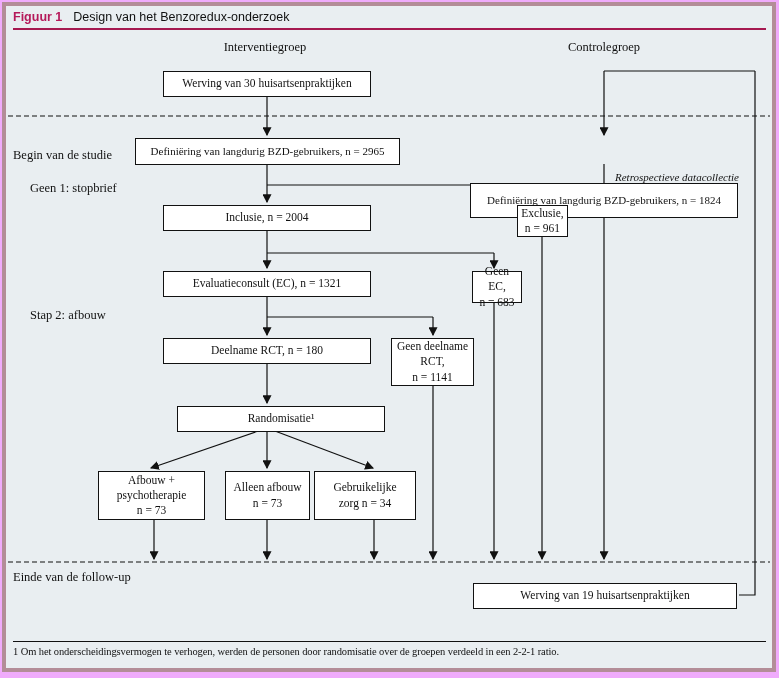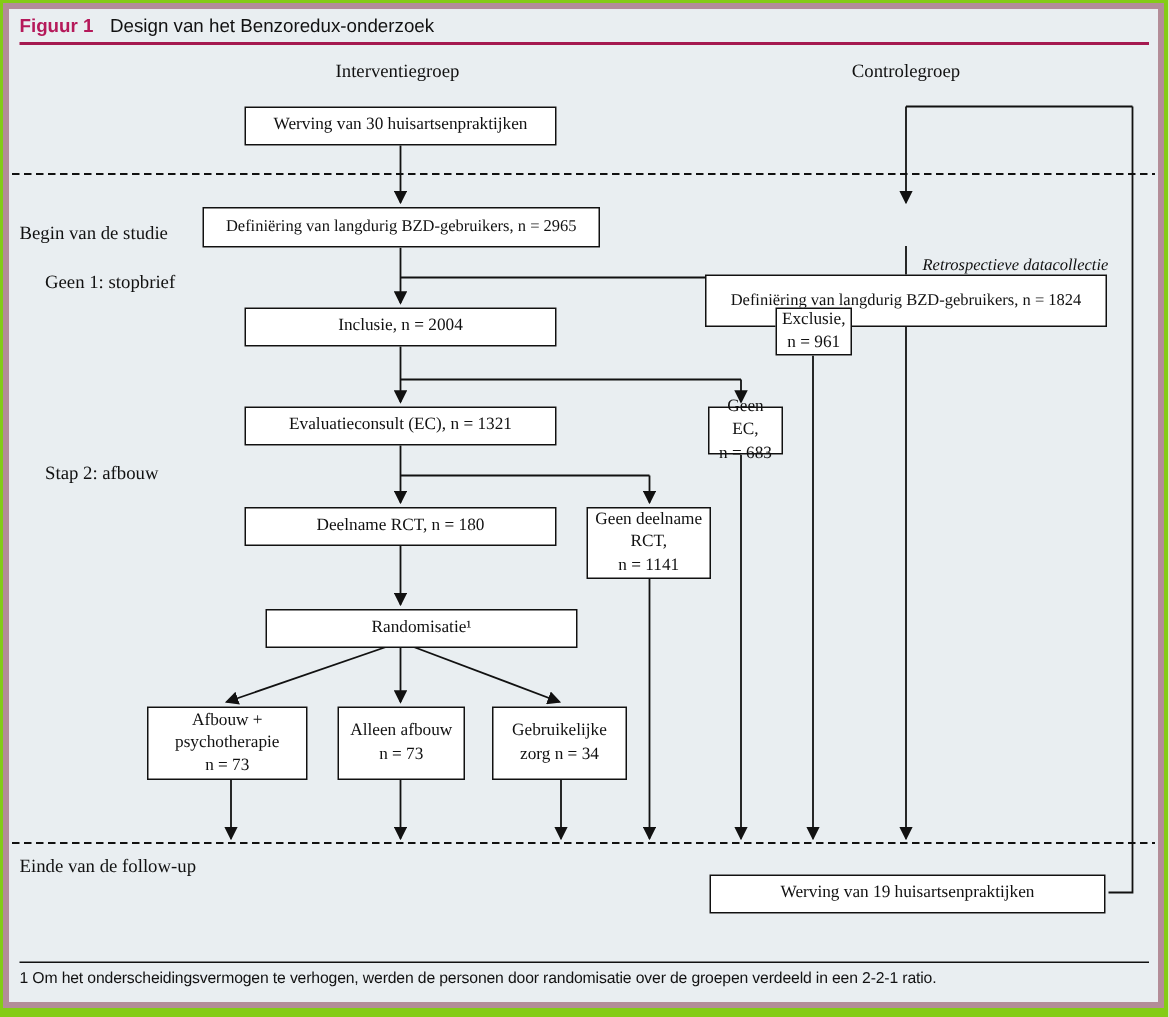--- a/index.html
+++ b/index.html
@@ -1,20 +1,20 @@
 <!DOCTYPE html>
 <html><head>
 <meta charset="utf-8">
 <style>
   html, body { margin: 0; padding: 0; background: #ffffff; }
   #root {
     position: relative;
     width: 779px;
     height: 678px;
-    background: #84cc16;
+    background: #f0abfc;
     font-family: "Liberation Serif", serif;
     color: #111111;
     overflow: hidden;
   }
   .frame {
     position: absolute;
     left: 2px; top: 2px;
     width: 766px; height: 662px;
     border: 4px solid #b38d98;
     background: #e9eef1;
@@ -32,21 +32,21 @@
   .rule-red {
     position: absolute; left: 13px; top: 28px;
     width: 753px; height: 2px; background: #a51950;
   }
   .rule-black {
     position: absolute; left: 13px; top: 641px;
     width: 753px; height: 1px; background: #111111;
   }
   .footnote {
     position: absolute; left: 13px; top: 646px; width: 740px;
-    font-family: Liberation Sans, sans-serif;
+    font-family: Liberation Serif, serif;
     font-size: 10.5px; letter-spacing: -0.1px;
   }
   .col-hdr {
     position: absolute; top: 40px; width: 120px;
     text-align: center; font-size: 12.5px;
   }
   .hdr-interventie { left: 205px; }
   .hdr-controle { left: 544px; }
 
   .side-label { position: absolute; font-size: 12.5px; }
@@ -79,21 +79,21 @@
   .b-def1824     { left: 470px; top: 138px; width: 268px; height: 35px; margin-top: 45px; }
   .b-inclusie    { left: 163px; top: 205px; width: 208px; height: 24px; }
   .b-exclusie    { left: 517px; top: 205px; width:  51px; height: 32px; }
   .b-evaluatie   { left: 163px; top: 271px; width: 208px; height: 24px; }
   .b-geenec      { left: 472px; top: 271px; width:  50px; height: 32px; }
   .b-deelname    { left: 163px; top: 338px; width: 208px; height: 25px; }
   .b-geendeeln   { left: 391px; top: 338px; width:  83px; height: 48px; }
   .b-random      { left: 163px; top: 406px; width: 208px; height: 22px; margin-left: 14px; }
   .b-afbouwpsy   { left:  98px; top: 471px; width: 107px; height: 49px; }
   .b-alleen      { left: 225px; top: 471px; width:  85px; height: 49px; }
-  .b-gebruik     { left: 328px; top: 471px; width:  90px; height: 49px; }
+  .b-gebruik     { left: 314px; top: 471px; width:  102px; height: 49px; }
   .b-werving19   { left: 473px; top: 583px; width: 264px; height: 25px; }
 </style>
 </head>
 <body>
 
 <div id="root">
   <div class="frame"></div>
 
   <svg class="layer" viewBox="0 0 779 678" xmlns="http://www.w3.org/2000/svg">
     <defs>

